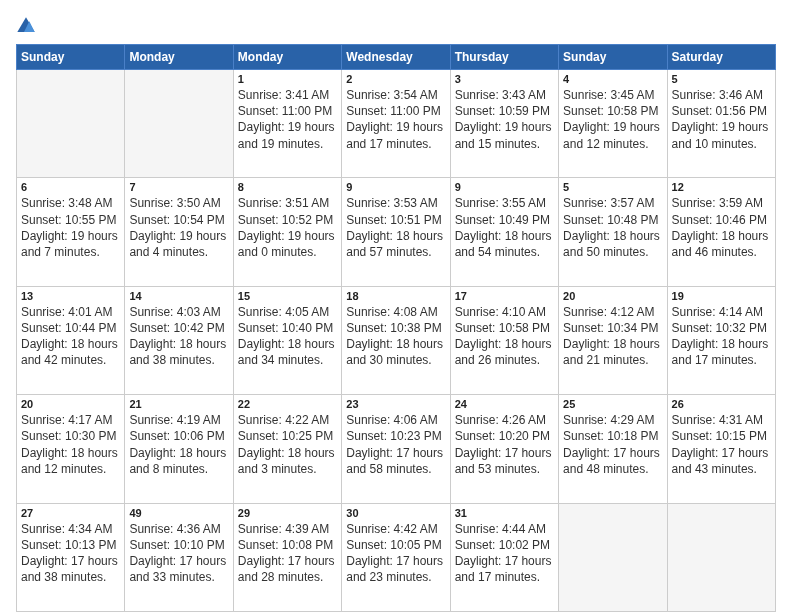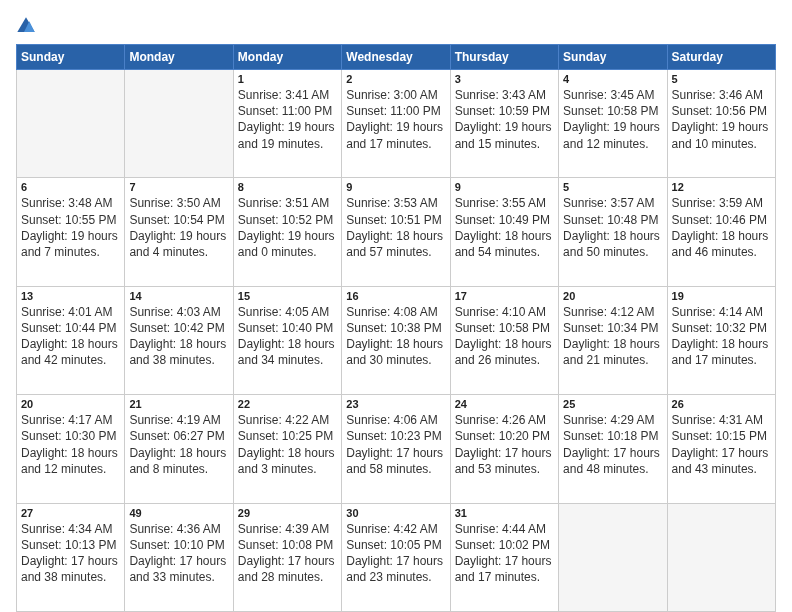--- a/index.html
+++ b/index.html
@@ -135,40 +135,40 @@
           <td class="empty"></td>
           <td class="empty"></td>
           <td>
             <span class="day-num">1</span>
             <div class="cell-info">Sunrise: 3:41 AM
 Sunset: 11:00 PM
 Daylight: 19 hours and 19 minutes.</div>
           </td>
           <td>
             <span class="day-num">2</span>
-            <div class="cell-info">Sunrise: 3:00 AM
+            <div class="cell-info">Sunrise: 3:54 AM
 Sunset: 11:00 PM
 Daylight: 19 hours and 17 minutes.</div>
           </td>
           <td>
             <span class="day-num">3</span>
             <div class="cell-info">Sunrise: 3:43 AM
 Sunset: 10:59 PM
 Daylight: 19 hours and 15 minutes.</div>
           </td>
           <td>
             <span class="day-num">4</span>
             <div class="cell-info">Sunrise: 3:45 AM
 Sunset: 10:58 PM
 Daylight: 19 hours and 12 minutes.</div>
           </td>
           <td>
             <span class="day-num">5</span>
             <div class="cell-info">Sunrise: 3:46 AM
-Sunset: 10:56 PM
+Sunset: 01:56 PM
 Daylight: 19 hours and 10 minutes.</div>
           </td>
         </tr>
         <tr>
           <td>
             <span class="day-num">6</span>
             <div class="cell-info">Sunrise: 3:48 AM
 Sunset: 10:55 PM
 Daylight: 19 hours and 7 minutes.</div>
           </td>
@@ -222,21 +222,21 @@
 Sunset: 10:42 PM
 Daylight: 18 hours and 38 minutes.</div>
           </td>
           <td>
             <span class="day-num">15</span>
             <div class="cell-info">Sunrise: 4:05 AM
 Sunset: 10:40 PM
 Daylight: 18 hours and 34 minutes.</div>
           </td>
           <td>
-            <span class="day-num">16</span>
+            <span class="day-num">18</span>
             <div class="cell-info">Sunrise: 4:08 AM
 Sunset: 10:38 PM
 Daylight: 18 hours and 30 minutes.</div>
           </td>
           <td>
             <span class="day-num">17</span>
             <div class="cell-info">Sunrise: 4:10 AM
 Sunset: 10:58 PM
 Daylight: 18 hours and 26 minutes.</div>
           </td>
@@ -256,21 +256,21 @@
         <tr>
           <td>
             <span class="day-num">20</span>
             <div class="cell-info">Sunrise: 4:17 AM
 Sunset: 10:30 PM
 Daylight: 18 hours and 12 minutes.</div>
           </td>
           <td>
             <span class="day-num">21</span>
             <div class="cell-info">Sunrise: 4:19 AM
-Sunset: 06:27 PM
+Sunset: 10:06 PM
 Daylight: 18 hours and 8 minutes.</div>
           </td>
           <td>
             <span class="day-num">22</span>
             <div class="cell-info">Sunrise: 4:22 AM
 Sunset: 10:25 PM
 Daylight: 18 hours and 3 minutes.</div>
           </td>
           <td>
             <span class="day-num">23</span>

